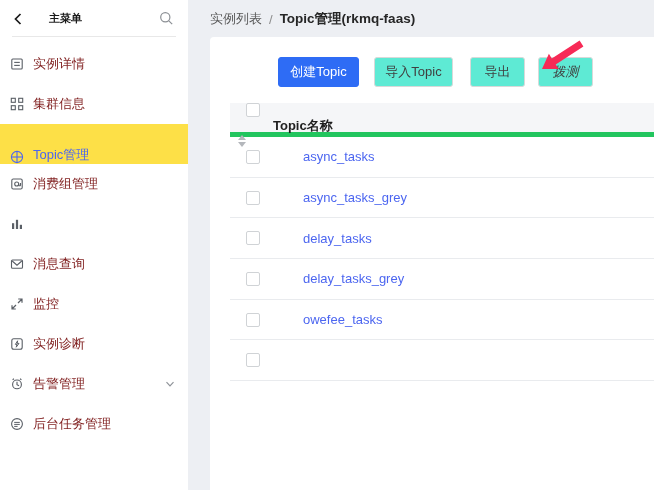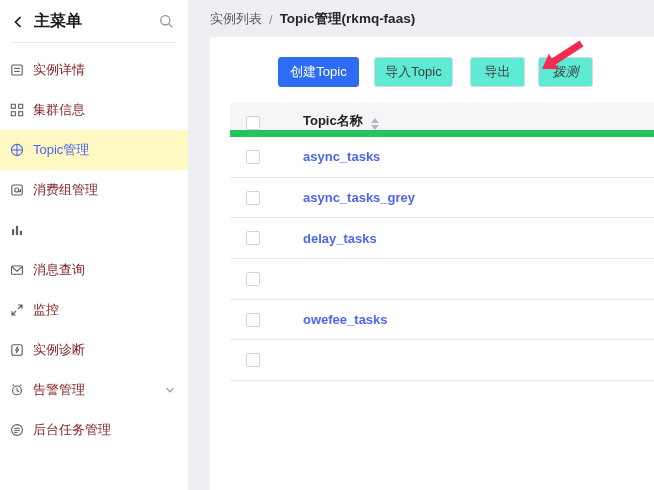--- a/index.html
+++ b/index.html
@@ -11,31 +11,31 @@
     overflow: hidden;
     color: #404040;
   }
   
   .sidebar {
     position: absolute; left:0; top:0; width:188px; height:490px;
     background:#ffffff; z-index:2;
   }
   .sb-header { display:flex; align-items:center; padding:11px 14px 0 12px; }
   .back-ic { display:flex; align-items:center; color:#1a1a1a; cursor:pointer; }
-  .sb-title { font-size:16px; font-weight:bold; color:#1a1a1a; margin-left:10px; flex:1; }
+  .sb-title { font-size:11px; font-weight:bold; color:#1a1a1a; margin-left:25px; flex:1; }
   .search-ic { display:flex; align-items:center; color:#8b8f94; cursor:pointer; }
   .sb-divider { border-top:1px solid #e8e8e8; margin:10px 12px 0 12px; }
   .menu { margin-top:7px; }
   .menu-item {
     height:40px; display:flex; align-items:center; padding:0 12px 0 10px;
     font-size:13px; color:#7f1d1d; cursor:pointer; white-space:nowrap;
   }
   .menu-item .mi { width:14px; height:14px; margin-right:9px; color:#5a5f66; flex:0 0 auto; display:flex; }
   .menu-item .lbl { flex:1; }
-  .menu-item.active { background:#fef9c3; color:#4c66f0; }
+  .menu-item.active { background:#fde047; color:#4c66f0;align-items:flex-end; }
   .menu-item.active .mi { color:#4c66f0; }
   .chev { display:flex; color:#8f9399; margin-left:auto; }
   
   .breadcrumb {
     position:absolute; left:210px; top:8px; height:22px;
     display:flex; align-items:center; font-size:13px; z-index:1;
   }
   .bc-parent { color:#595959; cursor:pointer; }
   .bc-sep { color:#8c8c8c; margin:0 7px; }
   .bc-current { color:#262626; font-weight:bold; font-size:13.5px; }
@@ -51,32 +51,33 @@
     cursor:pointer; font-family:inherit;
   }
   .btn-primary { width:81px; background:#2e6cf5; border:1px solid #2e6cf5; color:#ffffff; margin-right:15px; }
   .btn-plain  { background:#5eead4; border:1px solid #d9d9d9; color:#404040; }
   .btn-import { width:79px; margin-right:17px; }
   .btn-export { width:55px; margin-right:13px; }
   .btn-probe  { width:55px;font-style:italic; }
   
   .table { position:absolute; left:20px; top:66px; width:424px; }
   .thead {
-    height:34px; background:#f5f6f8; display:flex; align-items:flex-end;
-    border-bottom:7px solid #22c55e;
+    height:34px; background:#f5f6f8; display:flex; align-items:flex-start;
+    border-bottom:5px solid #22c55e;
+    flex-direction:column;
   }
   .cb {
     width:14px; height:14px; margin-left:16px; flex:0 0 auto;
     border:1px solid #d0d3d6; border-radius:2px; background:#fff; cursor:pointer;
   }
   .th-label { margin-left:43px; font-size:13px; font-weight:600; color:#1f1f1f; }
   .sorter { margin-left:8px; display:flex; flex-direction:column; align-items:center; cursor:pointer; }
   .caret-up   { width:0; height:0; border-left:4px solid transparent; border-right:4px solid transparent; border-bottom:5px solid #b4b7bc; margin-bottom:2px; }
   .caret-down { width:0; height:0; border-left:4px solid transparent; border-right:4px solid transparent; border-top:5px solid #b4b7bc; }
-  .trow { height:40.7px; display:flex; align-items:center; border-bottom:1px solid #e9ebee; background:#fff;font-weight:bold; }
+  .trow { height:40.7px; display:flex; align-items:center; border-bottom:1px solid #e9ebee; background:#fff; }
   .tlink { margin-left:43px; font-size:13px; color:#4c66f0; cursor:pointer; }
   
   .arrow-note { position:absolute; left:532px; top:36px; width:60px; height:40px; z-index:6; pointer-events:none; }
 </style>
 </head>
 <body>
 
 <div class="sidebar">
   <div class="sb-header">
     <span class="back-ic">
@@ -242,20 +243,21 @@
     <div class="trow">
       <span class="cb"></span>
       <span class="tlink">async_tasks_grey</span>
     </div>
     <div class="trow">
       <span class="cb"></span>
       <span class="tlink">delay_tasks</span>
     </div>
     <div class="trow">
       <span class="cb"></span>
+      <span class="tlink">delay_tasks_grey</span>
     </div>
     <div class="trow">
       <span class="cb"></span>
       <span class="tlink">owefee_tasks</span>
     </div>
     <div class="trow">
       <span class="cb"></span>
     </div>
   </div>
 </div>

